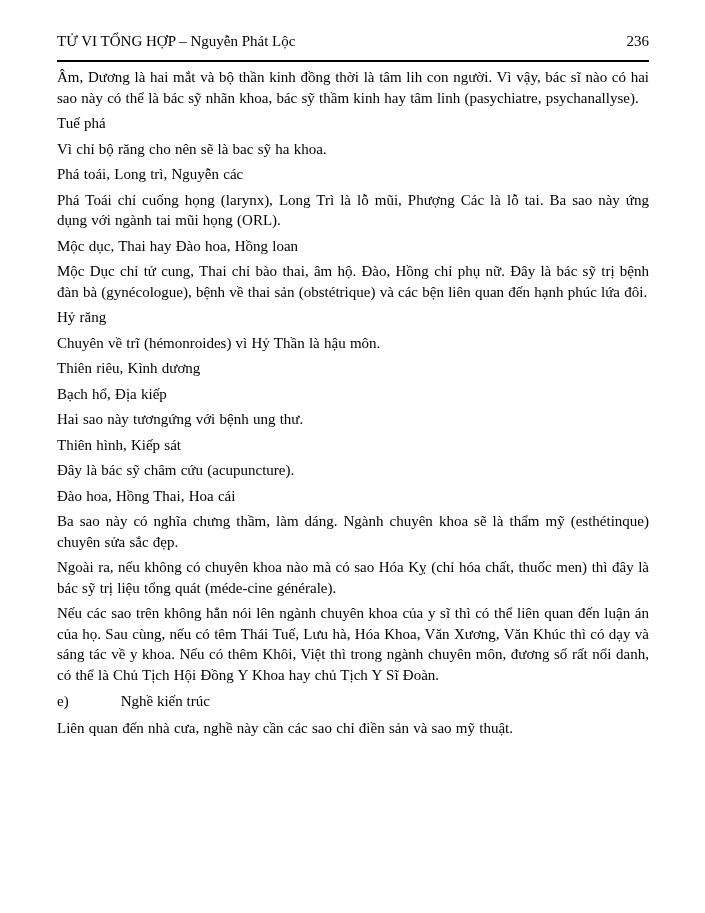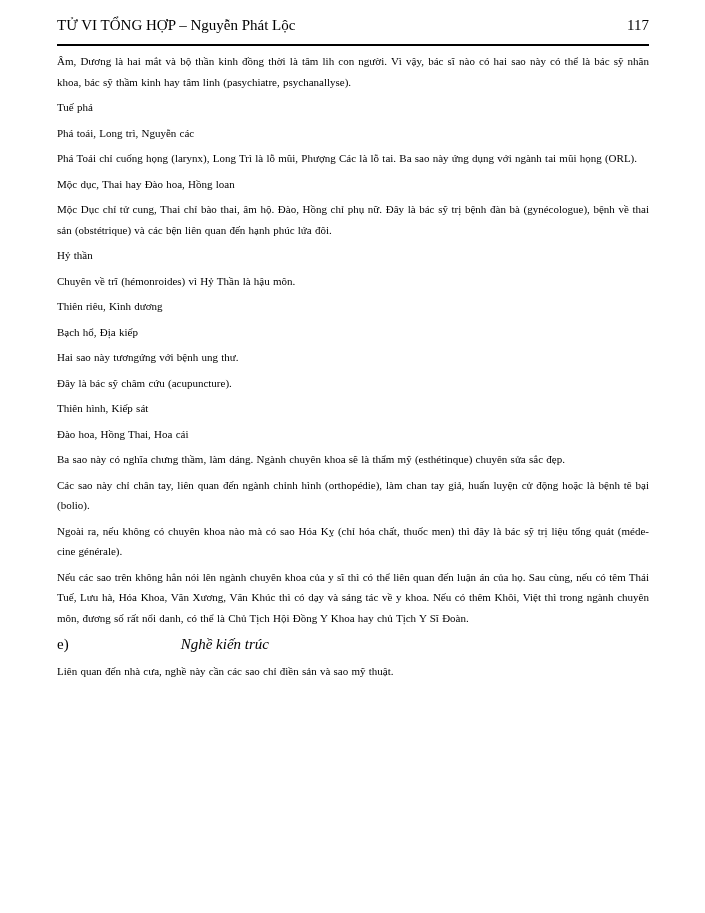--- a/index.html
+++ b/index.html
@@ -7,82 +7,81 @@
     padding: 0;
     background: #ffffff;
   }
   .page {
     width: 705px;
     height: 913px;
     background: #ffffff;
     color: #000000;
     font-family: "Liberation Serif", "DejaVu Serif", serif;
     box-sizing: border-box;
-    padding: 16px 56px 0 57px;
+    padding: 32px 56px 0 57px;
     overflow: hidden;
   }
   .page-header {
     display: flex;
     justify-content: space-between;
     align-items: baseline;
     font-size: 15px;
     line-height: 18px;
   }
   .header-rule {
     border: none;
     border-bottom: 2px solid #000000;
     margin: 10px 0 2px 0;
   }
   .body-text p {
-    font-size: 11px;
+    font-size: 15px;
     line-height: 20.5px;
     text-align: justify;
     margin: 5px 0;
     word-spacing: 0.5px;
   }
   .e-line {
     display: flex;
     font-size: 15px;
     line-height: 20.5px;
     margin: 6px 0;
   }
   .e-title {
-    margin-left: 112px;
-    font-style: italic;
+    margin-left: 52px;
   }
 </style>
 </head>
 <body>
 
 <div class="page">
 
   <div class="page-header">
     <span>TỬ VI TỔNG HỢP – Nguyễn Phát Lộc</span>
-    <span>117</span>
+    <span>236</span>
   </div>
 
   <hr class="header-rule">
 
   <div class="body-text">
     <p>Âm, Dương là hai mắt và bộ thần kinh đồng thời là tâm lih con người. Vì vậy, bác sĩ nào có hai sao này có thể là bác sỹ nhãn khoa, bác sỹ thầm kinh hay tâm linh (pasychiatre, psychanallyse).</p>
     <p>Tuế phá</p>
+    <p>Vì chỉ bộ răng cho nên sẽ là bac sỹ ha khoa.</p>
     <p>Phá toái, Long trì, Nguyễn các</p>
     <p>Phá Toái chỉ cuống họng (larynx), Long Trì là lỗ mũi, Phượng Các là lỗ tai. Ba sao này ứng dụng với ngành tai mũi họng (ORL).</p>
     <p>Mộc dục, Thai hay Đào hoa, Hồng loan</p>
     <p>Mộc Dục chỉ tử cung, Thai chỉ bào thai, âm hộ. Đào, Hồng chỉ phụ nữ. Đây là bác sỹ trị bệnh đàn bà (gynécologue), bệnh về thai sản (obstétrique) và các bện liên quan đến hạnh phúc lứa đôi.</p>
-    <p>Hỷ thần</p>
+    <p>Hỷ răng</p>
     <p>Chuyên về trĩ (hémonroides) vì Hỷ Thần là hậu môn.</p>
     <p>Thiên riêu, Kình dương</p>
     <p>Bạch hổ, Địa kiếp</p>
     <p>Hai sao này tươngứng với bệnh ung thư.</p>
+    <p>Thiên hình, Kiếp sát</p>
     <p>Đây là bác sỹ châm cứu (acupuncture).</p>
-    <p>Thiên hình, Kiếp sát</p>
     <p>Đào hoa, Hồng Thai, Hoa cái</p>
     <p>Ba sao này có nghĩa chưng thầm, làm dáng. Ngành chuyên khoa sẽ là thẩm mỹ (esthétinque) chuyên sửa sắc đẹp.</p>
-    <p>Các sao này chỉ chân tay, liên quan đến ngành chỉnh hình (orthopédie), làm chan tay giả, huấn luyện cử động hoặc là bệnh tê bại (bolio).</p>
     <p>Ngoài ra, nếu không có chuyên khoa nào mà có sao Hóa Kỵ (chỉ hóa chất, thuốc men) thì đây là bác sỹ trị liệu tổng quát (méde-cine générale).</p>
     <p>Nếu các sao trên không hẳn nói lên ngành chuyên khoa của y sĩ thì có thể liên quan đến luận án của họ. Sau cùng, nếu có têm Thái Tuế, Lưu hà, Hóa Khoa, Văn Xương, Văn Khúc thì có dạy và sáng tác về y khoa. Nếu có thêm Khôi, Việt thì trong ngành chuyên môn, đương số rất nổi danh, có thể là Chủ Tịch Hội Đồng Y Khoa hay chủ Tịch Y Sĩ Đoàn.</p>
 
     <div class="e-line">
       <span>e)</span>
       <span class="e-title">Nghề kiến trúc</span>
     </div>
 
     <p>Liên quan đến nhà cưa, nghề này cần các sao chỉ điền sản và sao mỹ thuật.</p>
   </div>

